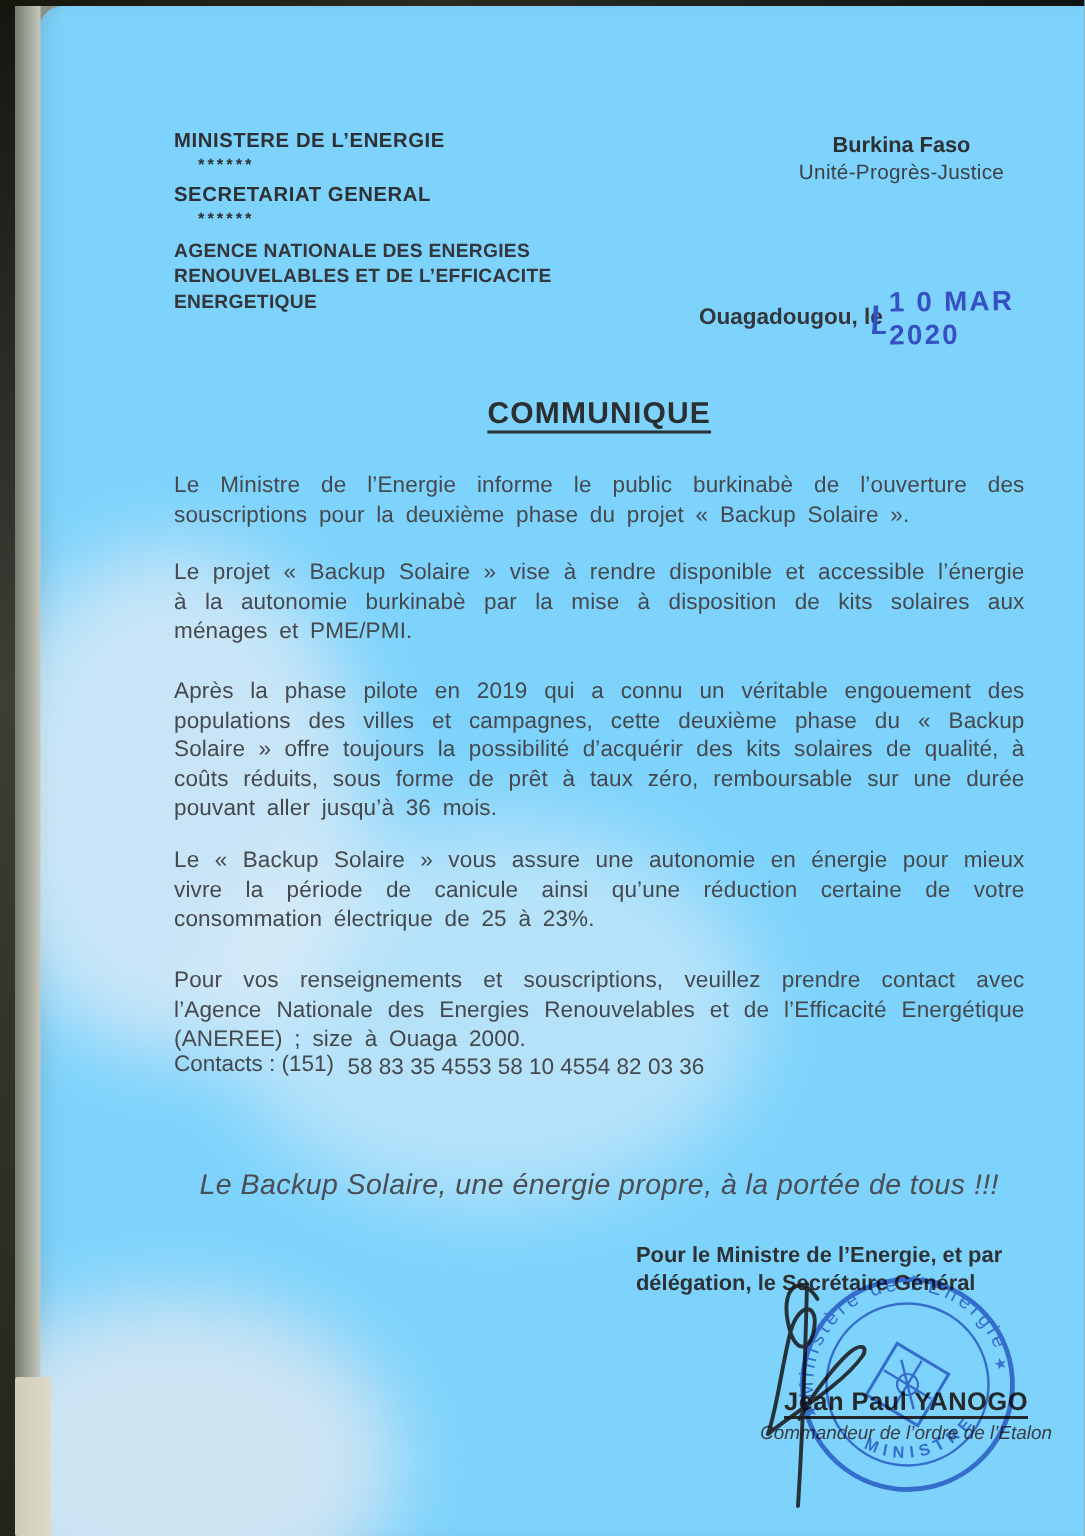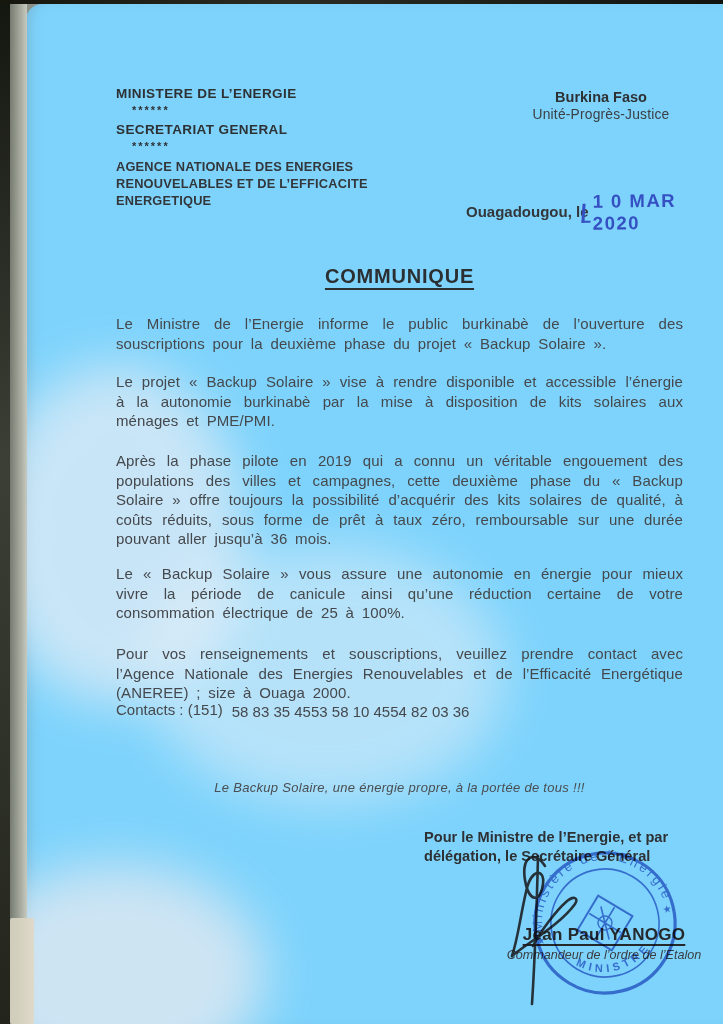--- a/index.html
+++ b/index.html
@@ -58,21 +58,21 @@
     text-align:justify;word-spacing:3.5px;letter-spacing:.1px;}
   .p1{top:310px;} .p2{top:368px;} .p3{top:447px;} .p4{top:560px;} .p5{top:640px;}
 
   
   .contacts{left:90px;top:697px;display:flex;font-size:15px;color:#45484c;}
   .contacts-label{margin-right:9px;white-space:nowrap;}
   .contact-col{display:flex;flex-direction:row;line-height:22px;}
 
   
   .tagline{left:90px;top:776px;width:567px;text-align:center;font-style:italic;
-    font-size:13px;color:#4a4d51;letter-spacing:.3px;}
+    font-size:19px;color:#4a4d51;letter-spacing:.3px;}
 
   
   .sig-intro{left:398px;top:824px;width:300px;font-size:14.6px;font-weight:700;
     line-height:19px;color:#2e3134;}
   .sig-name-block{left:428px;top:921px;width:300px;text-align:center;z-index:6;}
   .sig-name{font-size:17px;font-weight:700;color:#26292c;letter-spacing:.3px;
     text-decoration:underline;text-underline-offset:4px;text-decoration-thickness:1.5px;}
   .sig-title{font-size:12.6px;font-style:italic;color:#3a3d41;margin-top:3px;}
 
   .scribble{left:455px;top:842px;z-index:7;}
@@ -109,21 +109,21 @@
   <div class="abs date-stamp">
     <span class="date-mark"></span>
     <span class="date-text">1 0 MAR 2020</span>
   </div>
 
   <div class="abs para p1">Le Ministre de l’Energie informe le public burkinabè de l’ouverture des souscriptions pour la deuxième phase du projet « Backup Solaire ».</div>
 
   <div class="abs title">COMMUNIQUE</div>
   <div class="abs para p2">Le projet « Backup Solaire » vise à rendre disponible et accessible l’énergie à la autonomie burkinabè par la mise à disposition de kits solaires aux ménages et PME/PMI.</div>
   <div class="abs para p3">Après la phase pilote en 2019 qui a connu un véritable engouement des populations des villes et campagnes, cette deuxième phase du « Backup Solaire » offre toujours la possibilité d’acquérir des kits solaires de qualité, à coûts réduits, sous forme de prêt à taux zéro, remboursable sur une durée pouvant aller jusqu’à 36 mois.</div>
-  <div class="abs para p4">Le « Backup Solaire » vous assure une autonomie en énergie pour mieux vivre la période de canicule ainsi qu’une réduction certaine de votre consommation électrique de 25 à 100%.</div>
+  <div class="abs para p4">Le « Backup Solaire » vous assure une autonomie en énergie pour mieux vivre la période de canicule ainsi qu’une réduction certaine de votre consommation électrique de 25 à 23%.</div>
   <div class="abs para p5">Pour vos renseignements et souscriptions, veuillez prendre contact avec l’Agence Nationale des Energies Renouvelables et de l’Efficacité Energétique (ANEREE) ; size à Ouaga 2000.</div>
 
   <div class="abs contacts">
     <span class="contacts-label">Contacts : (151)</span>
     <span class="contact-col">
       <span>58 83 35 45</span>
       <span>53 58 10 45</span>
       <span>54 82 03 36</span>
     </span>
   </div>

